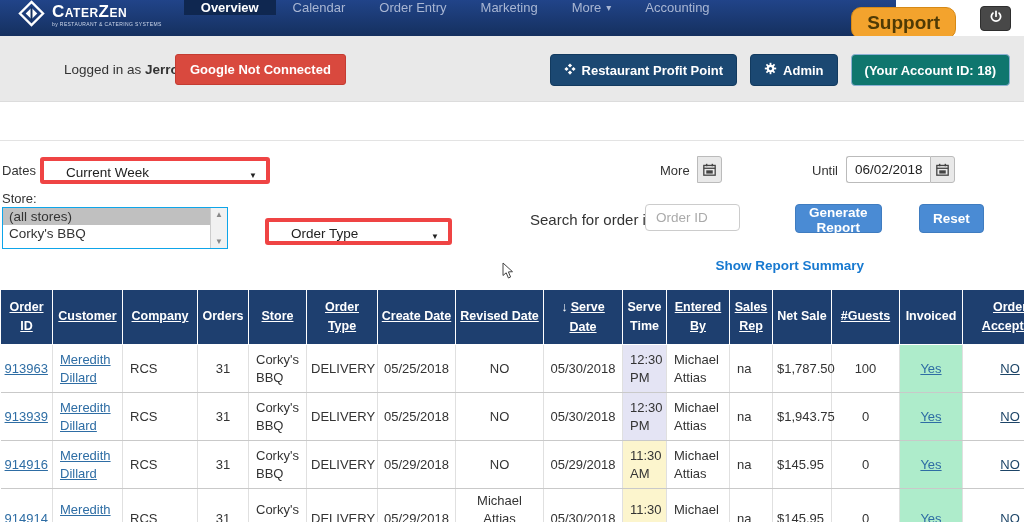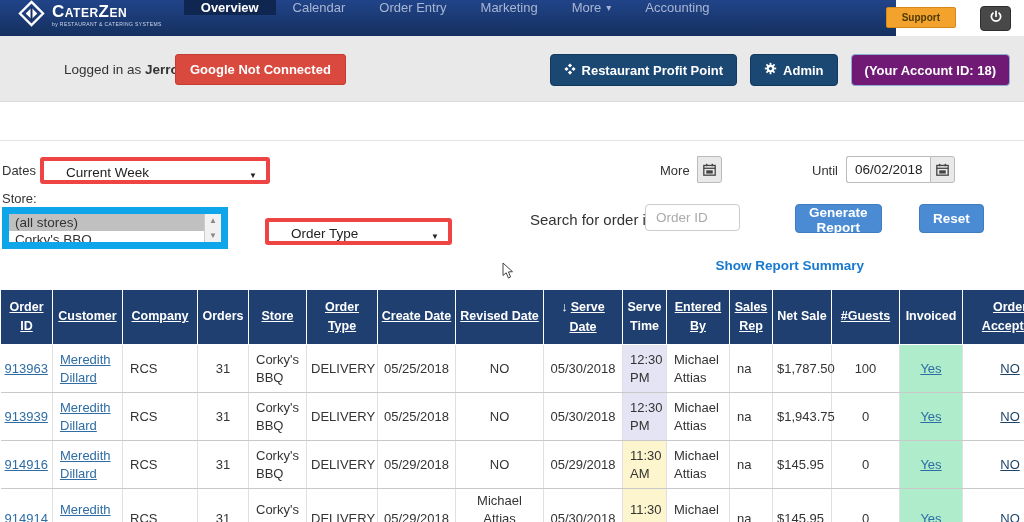--- a/index.html
+++ b/index.html
@@ -20,21 +20,21 @@
   .brand-tag { font-size:5px; letter-spacing:.4px; margin-top:2px; color:#cfd9ec; }
   .nav-items { display:flex; align-items:stretch; margin-left:8px; }
   .nav-item {
     display:flex; align-items:center; padding:0 17px; color:#a9b6d3;
     font-size:13px; cursor:pointer; white-space:nowrap;
   }
   .nav-item.active { background:#0f2750; color:#fff; font-weight:bold; }
   .nav-caret { font-size:10px; margin-left:5px; }
   .support-btn {
     position:absolute; right:68px; top:7px; background:#f3a32d; border:1px solid #d68916;
-    border-radius:2px; color:#4f3a05; font-weight:bold; font-size:10px;
+    border-radius:10px; color:#4f3a05; font-weight:bold; font-size:19px;
     padding:4px 15px; cursor:pointer;
   }
   .power-btn {
     position:absolute; right:13px; top:6px; width:31px; height:25px;
     background:#484848; border:1px solid #2e2e2e; border-radius:4px;
     display:flex; align-items:center; justify-content:center; cursor:pointer;
   }
   
   .user-bar {
     position:absolute; top:36px; left:0; width:1024px; height:66px;
@@ -46,21 +46,21 @@
     position:absolute; left:175px; top:18px; background:#d9493e; border:1px solid #c43c32;
     color:#fff; font-weight:bold; font-size:13px; padding:7px 14px; border-radius:3px; cursor:pointer;
   }
   .user-actions { position:absolute; right:14px; top:18px; display:flex; gap:13px; }
   .navy-btn {
     background:#1b4872; border:1px solid #123a5f; color:#fff; font-weight:bold;
     font-size:13px; padding:7px 13px; border-radius:4px; cursor:pointer;
     display:flex; align-items:center; gap:6px;
   }
   .acct-btn {
-    background:#701a75; border:1px solid #8cb0d4; color:#fff; font-weight:bold;
+    background:#0f766e; border:1px solid #8cb0d4; color:#fff; font-weight:bold;
     font-size:13px; padding:7px 13px; border-radius:4px; cursor:pointer;
   }
   
   .filters { position:absolute; top:103px; left:0; width:872px; height:186px; background:#fff; }
   .filters-divider { position:absolute; top:37px; left:0; width:1024px; border-top:1px solid #e3e3e3; }
   .lbl { color:#333; font-size:13px; }
   .fake-select {
     position:absolute; background:#fff; border:4px solid #ef4444; border-radius:3px;
     display:flex; align-items:flex-end; cursor:pointer; font-size:13.5px; color:#222;
   }
@@ -75,21 +75,21 @@
     width:84px; border:1px solid #bbb; border-right:none; border-radius:3px 0 0 3px;
     padding:0 8px; font-size:13.5px; font-family:inherit; color:#222;
   }
   .cal-btn {
     width:25px; border:1px solid #bbb; border-radius:0 3px 3px 0; background:#e9e9e9;
     display:flex; align-items:center; justify-content:center; cursor:pointer;
   }
   .store-label { position:absolute; left:2px; top:88px; }
   .store-list {
     position:absolute; left:2px; top:104px; width:226px; height:42px;
-    border:7px solid #0ea5e9; background:#fff; display:flex;
+    border:1px solid #0ea5e9; background:#fff; display:flex;
   }
   .store-opts { flex:1; overflow:hidden; }
   .store-opt { padding:1px 6px; font-size:13.5px; white-space:nowrap; cursor:pointer; }
   .store-opt.selected { background:#c0c0c0; }
   .store-scroll {
     width:17px; background:#f1f1f1; border-left:1px solid #ccc;
     display:flex; flex-direction:column; justify-content:space-between; align-items:center;
     font-size:8px; color:#888; padding:2px 0;
   }
   .subtotal-label { position:absolute; left:265px; top:94px;margin-top:33px; }

